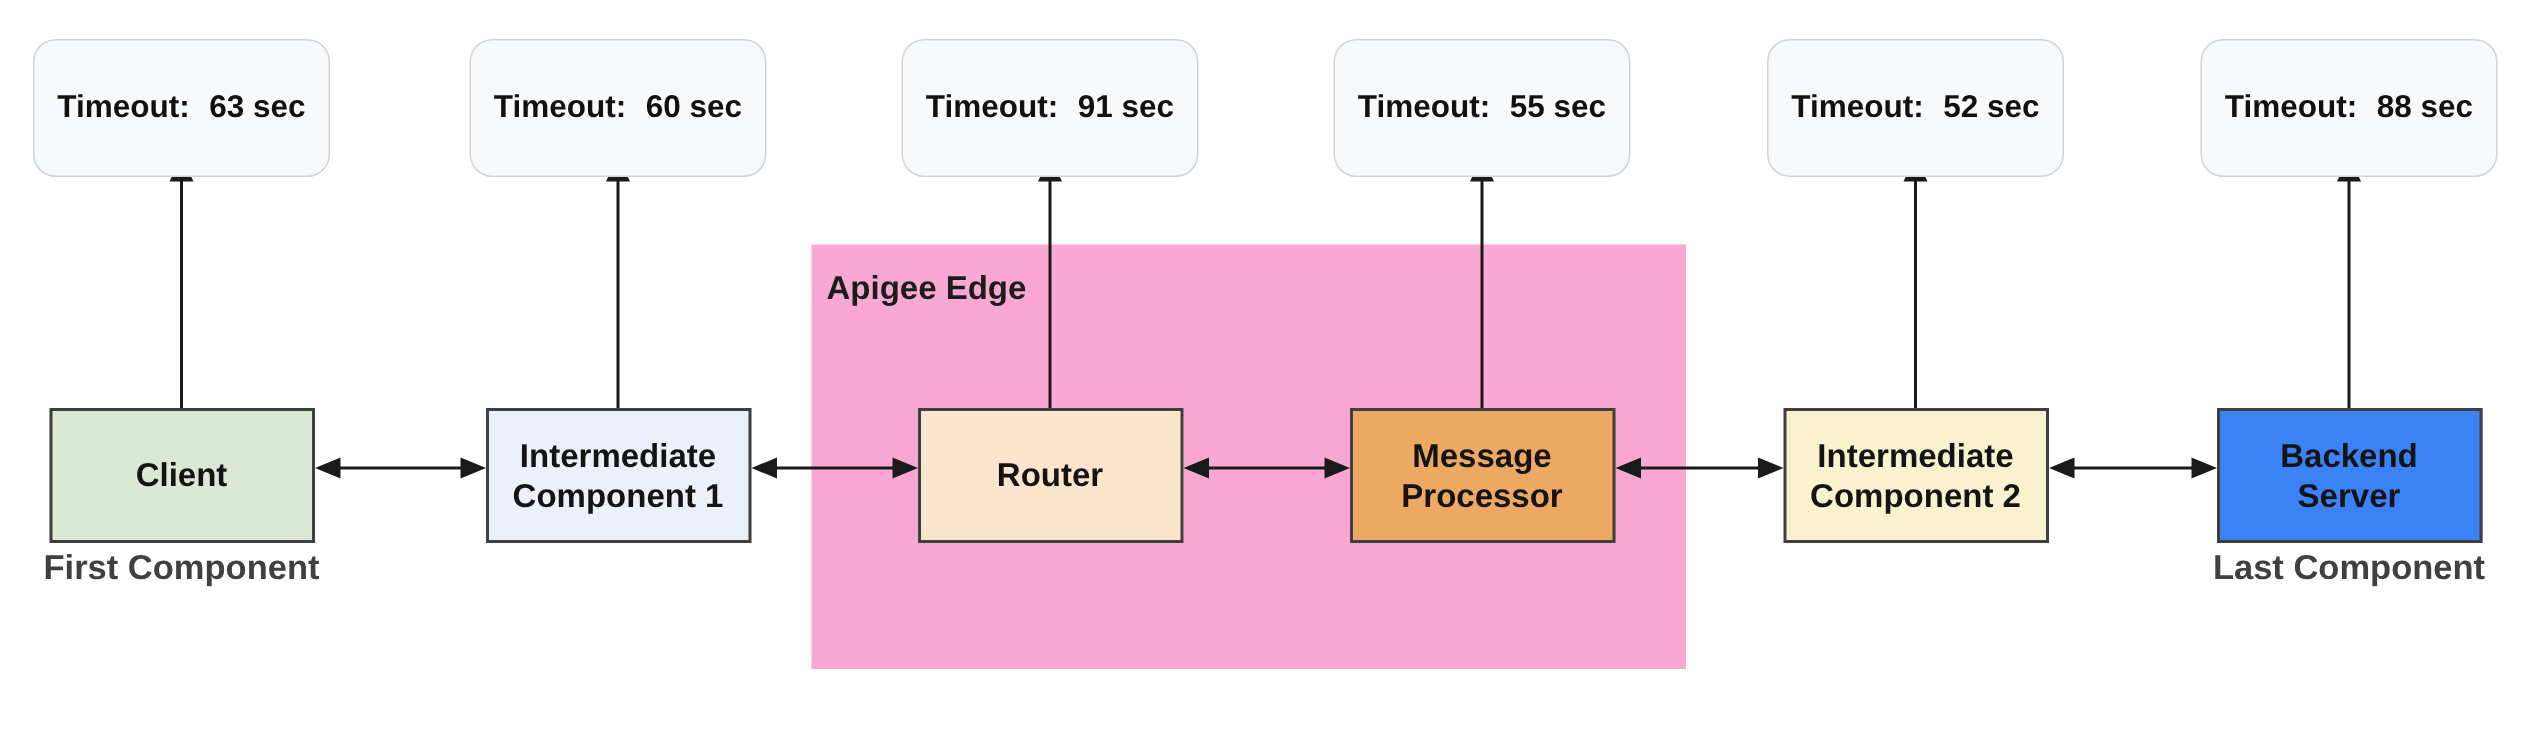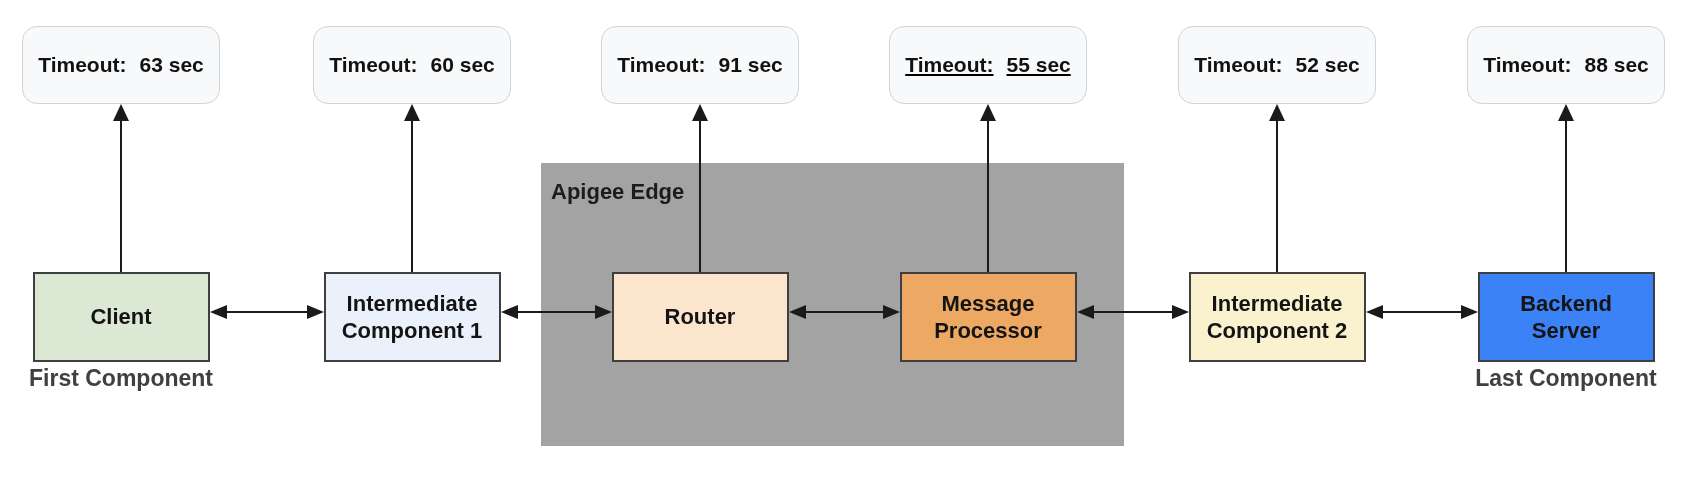--- a/index.html
+++ b/index.html
@@ -10,21 +10,21 @@
   .apigee-panel{
     position:absolute;left:541px;top:163px;width:583px;height:283px;
     z-index:0;box-sizing:border-box;
   }
   .apigee-label{
     position:absolute;left:10px;top:16px;
     font-size:22px;font-weight:700;color:#1c1c1c;white-space:nowrap;
   }
 
   .timeout-box{
-    position:absolute;top:26px;width:198px;height:78px;
+    position:absolute;top:26px;width:198px;height:92px;
     border-radius:15px;box-sizing:border-box;
     display:flex;align-items:center;justify-content:center;
     z-index:2;
   }
   .timeout-text{font-size:21px;font-weight:700;color:#111;white-space:nowrap;}
   .timeout-value{margin-left:13px;}
 
   .comp-box{
     position:absolute;top:272px;width:177px;height:90px;
     box-sizing:border-box;border:2px solid #3f3f3f;
@@ -63,21 +63,21 @@
     position:absolute;right:0;top:1px;width:0;height:0;
     border-top:7px solid transparent;border-bottom:7px solid transparent;
     border-left:17px solid #1a1a1a;
   }
 </style>
 </head>
 <body>
 
 <div class="canvas">
 
-  <div class="apigee-panel" style="background: #a3a3a3;">
+  <div class="apigee-panel" style="background: #f9a8d4;">
     <div class="apigee-label" style="color: rgb(28, 28, 28);">Apigee Edge</div>
   </div>
 
   <div id="columns">
     <div class="col-group">
       <div class="timeout-box" style="left: 22px; background: rgb(248, 249, 251); border: 1.5px solid rgb(207, 212, 217);">
         <span class="timeout-text">
           <span class="bind-label">Timeout:</span><span class="timeout-value">63 sec</span>
         </span>
       </div>
@@ -117,21 +117,21 @@
         <div class="head"></div>
         <div class="line"></div>
       </div>
       <div class="comp-box" style="left: 611.5px; background: rgb(252, 229, 205);">
         <div class="comp-label">Router</div>
       </div>
 
     </div>
 
     <div class="col-group">
-      <div class="timeout-box" style="left: 889px; background: rgb(248, 249, 251); border: 1.5px solid rgb(207, 212, 217); text-decoration: underline;">
+      <div class="timeout-box" style="left: 889px; background: rgb(248, 249, 251); border: 1.5px solid rgb(207, 212, 217);">
         <span class="timeout-text">
           <span class="bind-label">Timeout:</span><span class="timeout-value">55 sec</span>
         </span>
       </div>
       <div class="v-arrow" style="left: 980px;">
         <div class="head"></div>
         <div class="line"></div>
       </div>
       <div class="comp-box" style="left: 899.5px; background: rgb(237, 169, 99);">
         <div class="comp-label">Message Processor</div>

